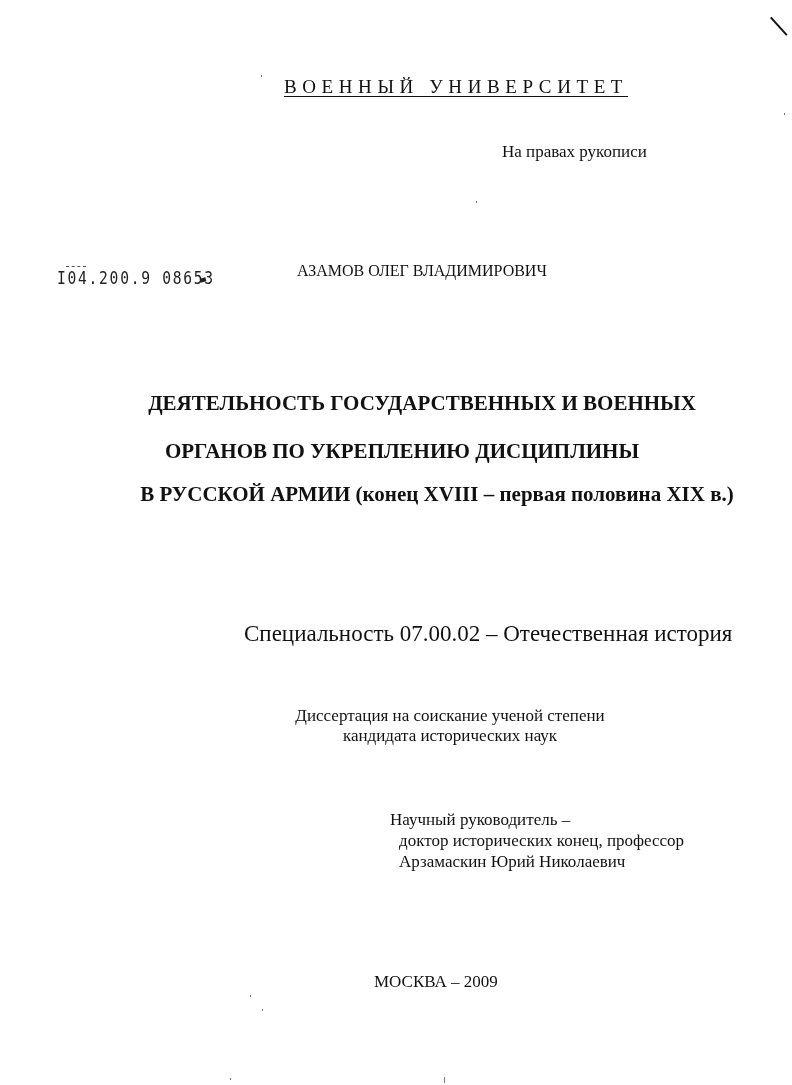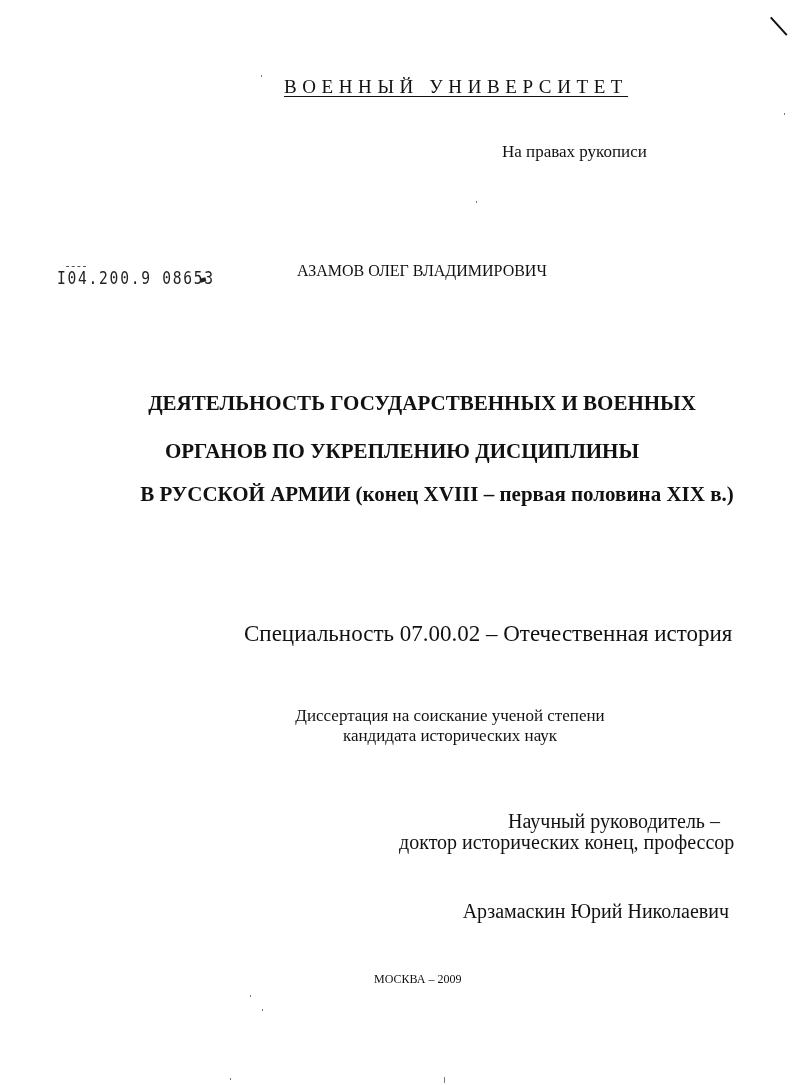--- a/index.html
+++ b/index.html
@@ -73,32 +73,32 @@
     .diss {
       left: 0; width: 792px;
       text-align: center;
       font-size: 17px;
       left: 54px;
     }
     .d1 { top: 706px; }
     .d2 { top: 726px; }
 
     .sup {
-      font-size: 20px;
-      text-align: right;
+      font-size: 17px;
+      text-align: left;
       width: 330px;
       left: 399px;
     }
     .s1 { top: 810px; left: 390px; }
     .s2 { top: 831px; left: 399px; }
-    .s3 { top: 900px; left: 399px; }
+    .s3 { top: 852px; left: 399px; }
 
     .city {
       left: 374px; top: 972px;
-      font-size: 12px;
+      font-size: 17px;
     }
 
     .pen-mark {
       position: absolute;
       left: 770px; top: 18px;
       width: 2px; height: 24px;
       background: #111;
       transform: rotate(-42deg);
       transform-origin: top left;
     }

